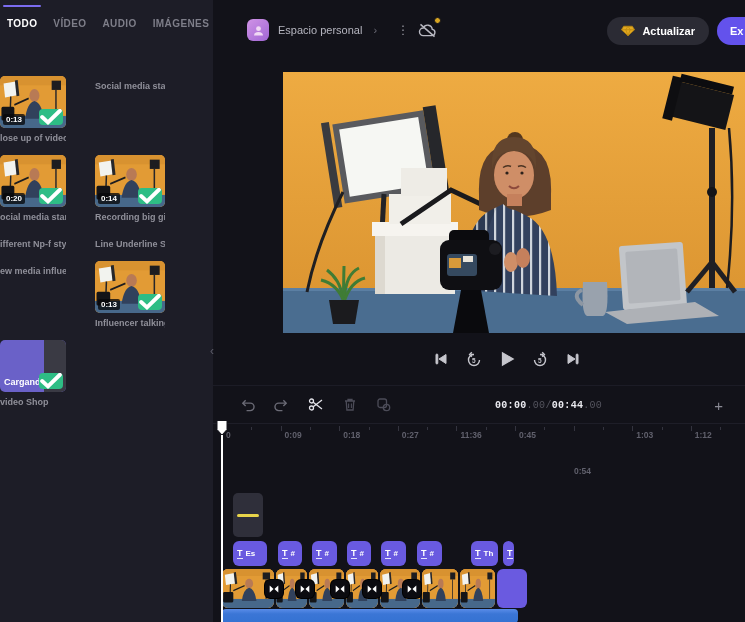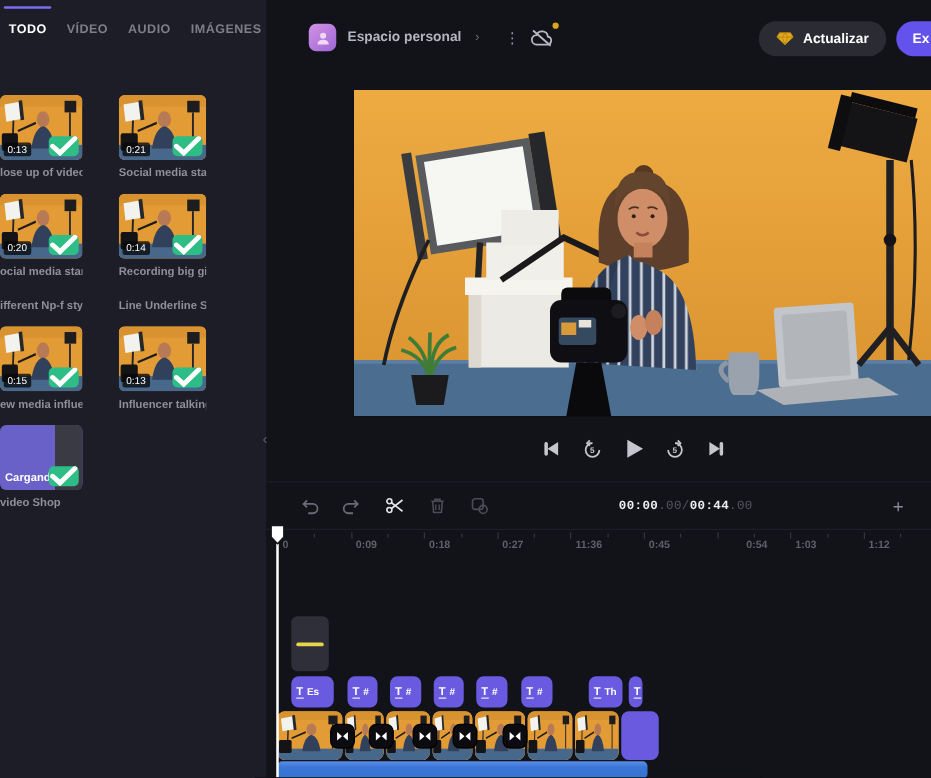--- a/index.html
+++ b/index.html
@@ -14,30 +14,30 @@
 .tab.active::before{content:"";position:absolute;left:-4px;right:-4px;top:-13px;height:2px;background:#7b6cf0;border-radius:2px}
 .media-grid{display:grid;grid-template-columns:66px 70px;column-gap:29px;row-gap:12px;margin-top:30px}
 .media-item{width:100%}
 .thumb{position:relative;height:52px;border-radius:5px;overflow:hidden;background:#2a2a33}
 .thumb svg{position:absolute;inset:0;width:100%;height:100%}
 .thumb.sticker{background:#060606}
 .yellow-line{position:absolute;left:8px;right:8px;top:24px;height:3px;background:#e8d44a;border-radius:2px}
 .thumb.loading{background:#6a61c8}
 .thumb.loading::after{content:"";position:absolute;right:0;top:0;bottom:0;width:22px;background:#3a3a44}
 .overlay-label{position:absolute;left:4px;bottom:5px;font-size:9px;font-weight:700;color:#fff;z-index:2}
-.dur{position:absolute;left:3px;bottom:3px;background:rgba(8,8,10,.78);color:#fff;font-size:8px;font-weight:400;padding:1px 3px;border-radius:2px;z-index:2}
+.dur{position:absolute;left:3px;bottom:3px;background:rgba(8,8,10,.78);color:#fff;font-size:8px;font-weight:700;padding:1px 3px;border-radius:2px;z-index:2}
 .check{position:absolute;right:3px;bottom:3px;width:24px;height:16px;background:#2ebd85;border-radius:4px;display:flex;align-items:center;justify-content:center;z-index:3}
 .mlabel{margin-top:5px;font-size:9px;font-weight:600;color:#8f8f99;white-space:nowrap;overflow:hidden}
 .collapse-handle{position:absolute;left:206px;top:340px;width:12px;height:22px;color:#5c5c68;font-size:12px;display:flex;align-items:center;justify-content:center;z-index:20}
 
 
 .main{flex:1;position:relative;background:#121219;overflow:hidden}
 .topbar{position:absolute;top:0;left:0;right:0;height:60px;display:flex;align-items:center;padding-left:34px}
 .avatar{width:22px;height:22px;border-radius:6px;background:linear-gradient(140deg,#d093e6,#a066d4);display:flex;align-items:center;justify-content:center;margin-right:9px;flex:none}
-.workspace{font-size:11px;color:#b5b5bf;font-weight:700;white-space:nowrap}
+.workspace{font-size:11px;color:#b5b5bf;font-weight:400;white-space:nowrap}
 .crumb-chevron{color:#6a6a75;margin:0 11px;font-size:11px}
 .title-box{background:#26262f;border-radius:6px;height:30px;display:flex;align-items:center;padding:0 10px;width:146px;overflow:hidden;flex:none}
 .title-box span{font-size:11px;font-weight:700;color:#fff;white-space:nowrap}
 .kebab{color:#9a9aa4;margin:0 7px 0 9px;font-size:12px;letter-spacing:0;width:12px;text-align:center}
 .cloud-wrap{position:relative;width:22px;height:22px;display:flex;align-items:center;justify-content:center}
 .gold-dot{position:absolute;top:-2px;right:-3px;width:7px;height:7px;border-radius:50%;background:#d9a622;border:1px solid #121219}
 .upgrade-btn{position:absolute;top:17px;right:36px;height:28px;border-radius:15px;background:#2b2b34;display:flex;gap:7px;align-items:center;padding:0 14px;font-size:11px;font-weight:700;color:#fff;border:none}
 .export-btn{position:absolute;top:17px;right:-56px;width:84px;height:28px;border-radius:15px;background:#6352ec;color:#fff;font-weight:700;font-size:11px;display:flex;align-items:center;padding-left:13px;border:none}
 
 
@@ -108,42 +108,20 @@
 <div class="dur">0:13</div>
             <div class="check">
               <svg viewBox="0 0 12 9" width="11" height="8">
                 <path d="M1 4.5 L4.3 7.5 L11 1" stroke="#fff" stroke-width="2.2" fill="none" stroke-linecap="round"></path>
               </svg>
             </div>
           </div>
           <div class="mlabel">lose up of video blo...</div>
         </div>
         <div class="media-item">
-          <div class="thumb video">
-<svg viewBox="0 0 92 56" preserveAspectRatio="none">
-  <rect width="92" height="56" fill="#e29b35"></rect>
-  <rect width="92" height="10" fill="#d89230"></rect>
-  <rect y="43" width="92" height="13" fill="#47688a"></rect>
-  <rect x="6" y="7" width="17" height="15" fill="#f2f3ef" transform="rotate(-8 14 15)"></rect>
-  <rect x="22" y="6" width="4" height="17" fill="#26272b" transform="rotate(-8 14 15)"></rect>
-  <line x1="15" y1="22" x2="14" y2="44" stroke="#222327" stroke-width="2"></line>
-  <circle cx="48" cy="21" r="7" fill="#b87a55"></circle>
-  <path d="M35 46 q3 -17 13 -19 q10 2 13 19 z" fill="#31415c"></path>
-  <path d="M20 31 L40 24" stroke="#1c1c1f" stroke-width="2"></path>
-  <rect x="72" y="5" width="13" height="10" fill="#1d1d20"></rect>
-  <rect x="77" y="15" width="2" height="28" fill="#26262a"></rect>
-  <rect x="2" y="33" width="18" height="15" rx="2" fill="#141417"></rect>
-</svg>
-<div class="dur">0:21</div>
-            <div class="check">
-              <svg viewBox="0 0 12 9" width="11" height="8">
-                <path d="M1 4.5 L4.3 7.5 L11 1" stroke="#fff" stroke-width="2.2" fill="none" stroke-linecap="round"></path>
-              </svg>
-            </div>
-          </div>
           <div class="mlabel">Social media star pre...</div>
         </div>
         <div class="media-item">
           <div class="thumb video">
 <svg viewBox="0 0 92 56" preserveAspectRatio="none">
   <rect width="92" height="56" fill="#e29b35"></rect>
   <rect width="92" height="10" fill="#d89230"></rect>
   <rect y="43" width="92" height="13" fill="#47688a"></rect>
   <rect x="6" y="7" width="17" height="15" fill="#f2f3ef" transform="rotate(-8 14 15)"></rect>
   <rect x="22" y="6" width="4" height="17" fill="#26272b" transform="rotate(-8 14 15)"></rect>
@@ -189,42 +167,20 @@
           </div>
           <div class="mlabel">Recording big gift gi...</div>
         </div>
         <div class="media-item">
           <div class="mlabel">ifferent Np-f style b...</div>
         </div>
         <div class="media-item">
           <div class="mlabel">Line Underline Sticke...</div>
         </div>
         <div class="media-item">
-          <div class="thumb video">
-<svg viewBox="0 0 92 56" preserveAspectRatio="none">
-  <rect width="92" height="56" fill="#e29b35"></rect>
-  <rect width="92" height="10" fill="#d89230"></rect>
-  <rect y="43" width="92" height="13" fill="#47688a"></rect>
-  <rect x="6" y="7" width="17" height="15" fill="#f2f3ef" transform="rotate(-8 14 15)"></rect>
-  <rect x="22" y="6" width="4" height="17" fill="#26272b" transform="rotate(-8 14 15)"></rect>
-  <line x1="15" y1="22" x2="14" y2="44" stroke="#222327" stroke-width="2"></line>
-  <circle cx="48" cy="21" r="7" fill="#b87a55"></circle>
-  <path d="M35 46 q3 -17 13 -19 q10 2 13 19 z" fill="#31415c"></path>
-  <path d="M20 31 L40 24" stroke="#1c1c1f" stroke-width="2"></path>
-  <rect x="72" y="5" width="13" height="10" fill="#1d1d20"></rect>
-  <rect x="77" y="15" width="2" height="28" fill="#26262a"></rect>
-  <rect x="2" y="33" width="18" height="15" rx="2" fill="#141417"></rect>
-</svg>
-<div class="dur">0:15</div>
-            <div class="check">
-              <svg viewBox="0 0 12 9" width="11" height="8">
-                <path d="M1 4.5 L4.3 7.5 L11 1" stroke="#fff" stroke-width="2.2" fill="none" stroke-linecap="round"></path>
-              </svg>
-            </div>
-          </div>
           <div class="mlabel">ew media influence...</div>
         </div>
         <div class="media-item">
           <div class="thumb video">
 <svg viewBox="0 0 92 56" preserveAspectRatio="none">
   <rect width="92" height="56" fill="#e29b35"></rect>
   <rect width="92" height="10" fill="#d89230"></rect>
   <rect y="43" width="92" height="13" fill="#47688a"></rect>
   <rect x="6" y="7" width="17" height="15" fill="#f2f3ef" transform="rotate(-8 14 15)"></rect>
   <rect x="22" y="6" width="4" height="17" fill="#26272b" transform="rotate(-8 14 15)"></rect>
@@ -478,21 +434,21 @@
           <div class="tick mid" style="left: 214.1px;"></div>
           <span class="rlabel" style="left: 188.8px;">0:27</span>
           <div class="tick" style="left: 243.4px;"></div>
           <div class="tick mid" style="left: 272.7px;"></div>
           <span class="rlabel" style="left: 247.4px;">11:36</span>
           <div class="tick" style="left: 302px;"></div>
           <div class="tick mid" style="left: 331.3px;"></div>
           <span class="rlabel" style="left: 306px;">0:45</span>
           <div class="tick" style="left: 360.6px;"></div>
           <div class="tick mid" style="left: 389.9px;"></div>
-          <span class="rlabel" style="left: 384px;">0:54</span>
+          <span class="rlabel" style="left: 361px; margin-top: 36px;">0:54</span>
           <div class="tick" style="left: 419.2px;"></div>
           <div class="tick mid" style="left: 448.5px;"></div>
           <span class="rlabel" style="left: 423.2px;">1:03</span>
           <div class="tick" style="left: 477.8px;"></div>
           <div class="tick mid" style="left: 507.1px;"></div>
           <span class="rlabel" style="left: 481.8px;">1:12</span>
         </div>
 
       <div class="tl-body" id="tl-body">
         <div class="sticker-clip">

